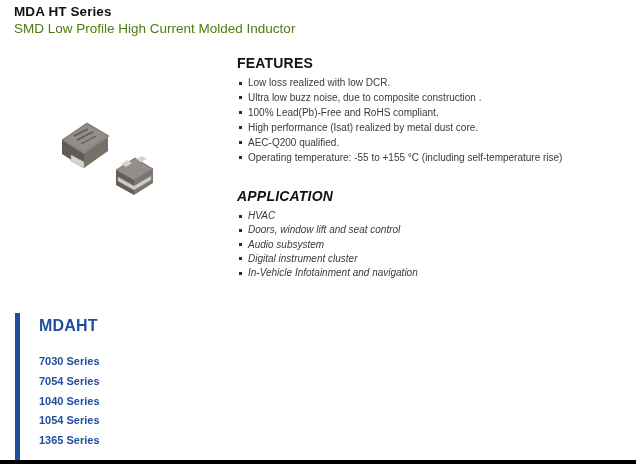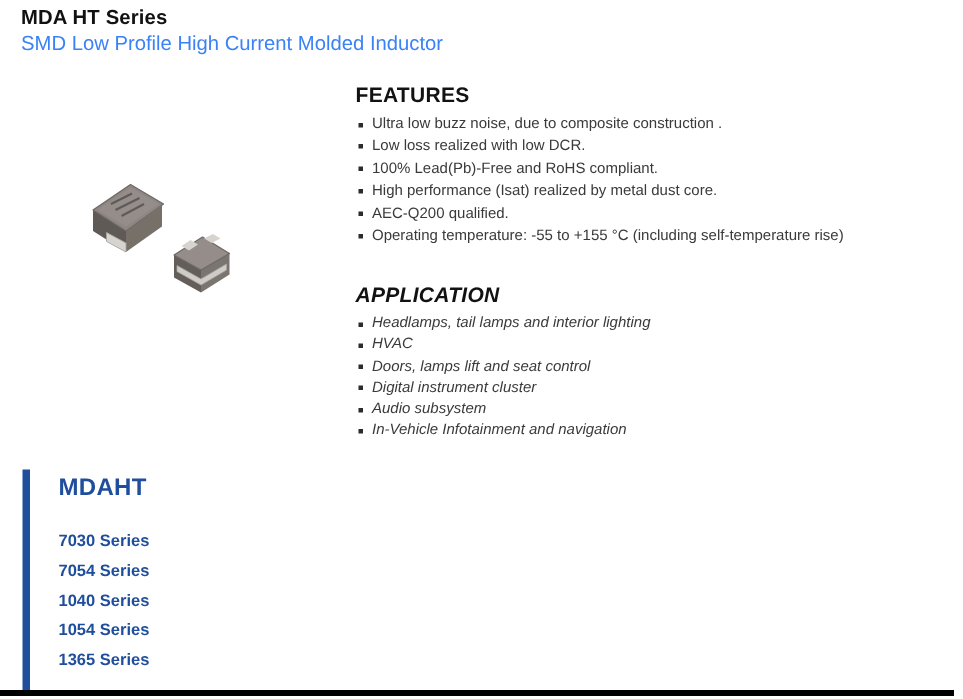--- a/index.html
+++ b/index.html
@@ -18,21 +18,21 @@
     font-family:"Liberation Sans", sans-serif;
   }
   
   .doc-title{
     position:absolute;left:14px;top:4px;
     font-size:13.5px;font-weight:bold;color:var(--heading-black);
     letter-spacing:.1px;
   }
   .doc-subtitle{
     position:absolute;left:14px;top:21px;
-    font-size:13.5px;font-weight:normal;color:#3b82f6;
+    font-size:13.5px;font-weight:normal;color:#4d7c0f;
   }
   
   .product-photo{
     position:absolute;left:50px;top:98px;width:140px;height:110px;
   }
   
   .section{position:absolute;left:237px;width:400px;}
   .section-features{top:55px;}
   .section-application{top:188px;font-style:italic;}
   .section h2{
@@ -117,37 +117,36 @@
       <polygon points="71,66 77,62 82,65 76,69" fill="#d7d4d0"></polygon>
       <polygon points="86,61 92,58 97,61 91,64" fill="#d7d4d0"></polygon>
 
       <polygon points="68,79 84,88 101,78 101,82 84,92 68,83" fill="#cfccc8" stroke="#a9a5a1" stroke-width="0.5"></polygon>
     </g>
   </svg>
 
   <section class="section section-features">
     <h2>FEATURES</h2>
     <ul class="blist">
+      <li>Low loss realized with low DCR.</li>
       <li>Ultra low buzz noise, due to composite construction .</li>
-      <li>Low loss realized with low DCR.</li>
       <li>100% Lead(Pb)-Free and RoHS compliant.</li>
       <li>High performance (Isat) realized by metal dust core.</li>
       <li>AEC-Q200 qualified.</li>
       <li>Operating temperature: -55 to +155 °C (including self-temperature rise)</li>
     </ul>
   </section>
 
   <section class="section section-application">
     <h2>APPLICATION</h2>
     <ul class="blist">
-      <li>Headlamps, tail lamps and interior lighting</li>
       <li>HVAC</li>
-      <li>Doors, lamps lift and seat control</li>
+      <li>Doors, window lift and seat control</li>
+      <li>Audio subsystem</li>
       <li>Digital instrument cluster</li>
-      <li>Audio subsystem</li>
       <li>In-Vehicle Infotainment and navigation</li>
     </ul>
   </section>
 
   <div class="accent-bar"></div>
   <div class="series-title">MDAHT</div>
   <ul class="series-list">
     <li>7030 Series</li>
     <li>7054 Series</li>
     <li>1040 Series</li>

